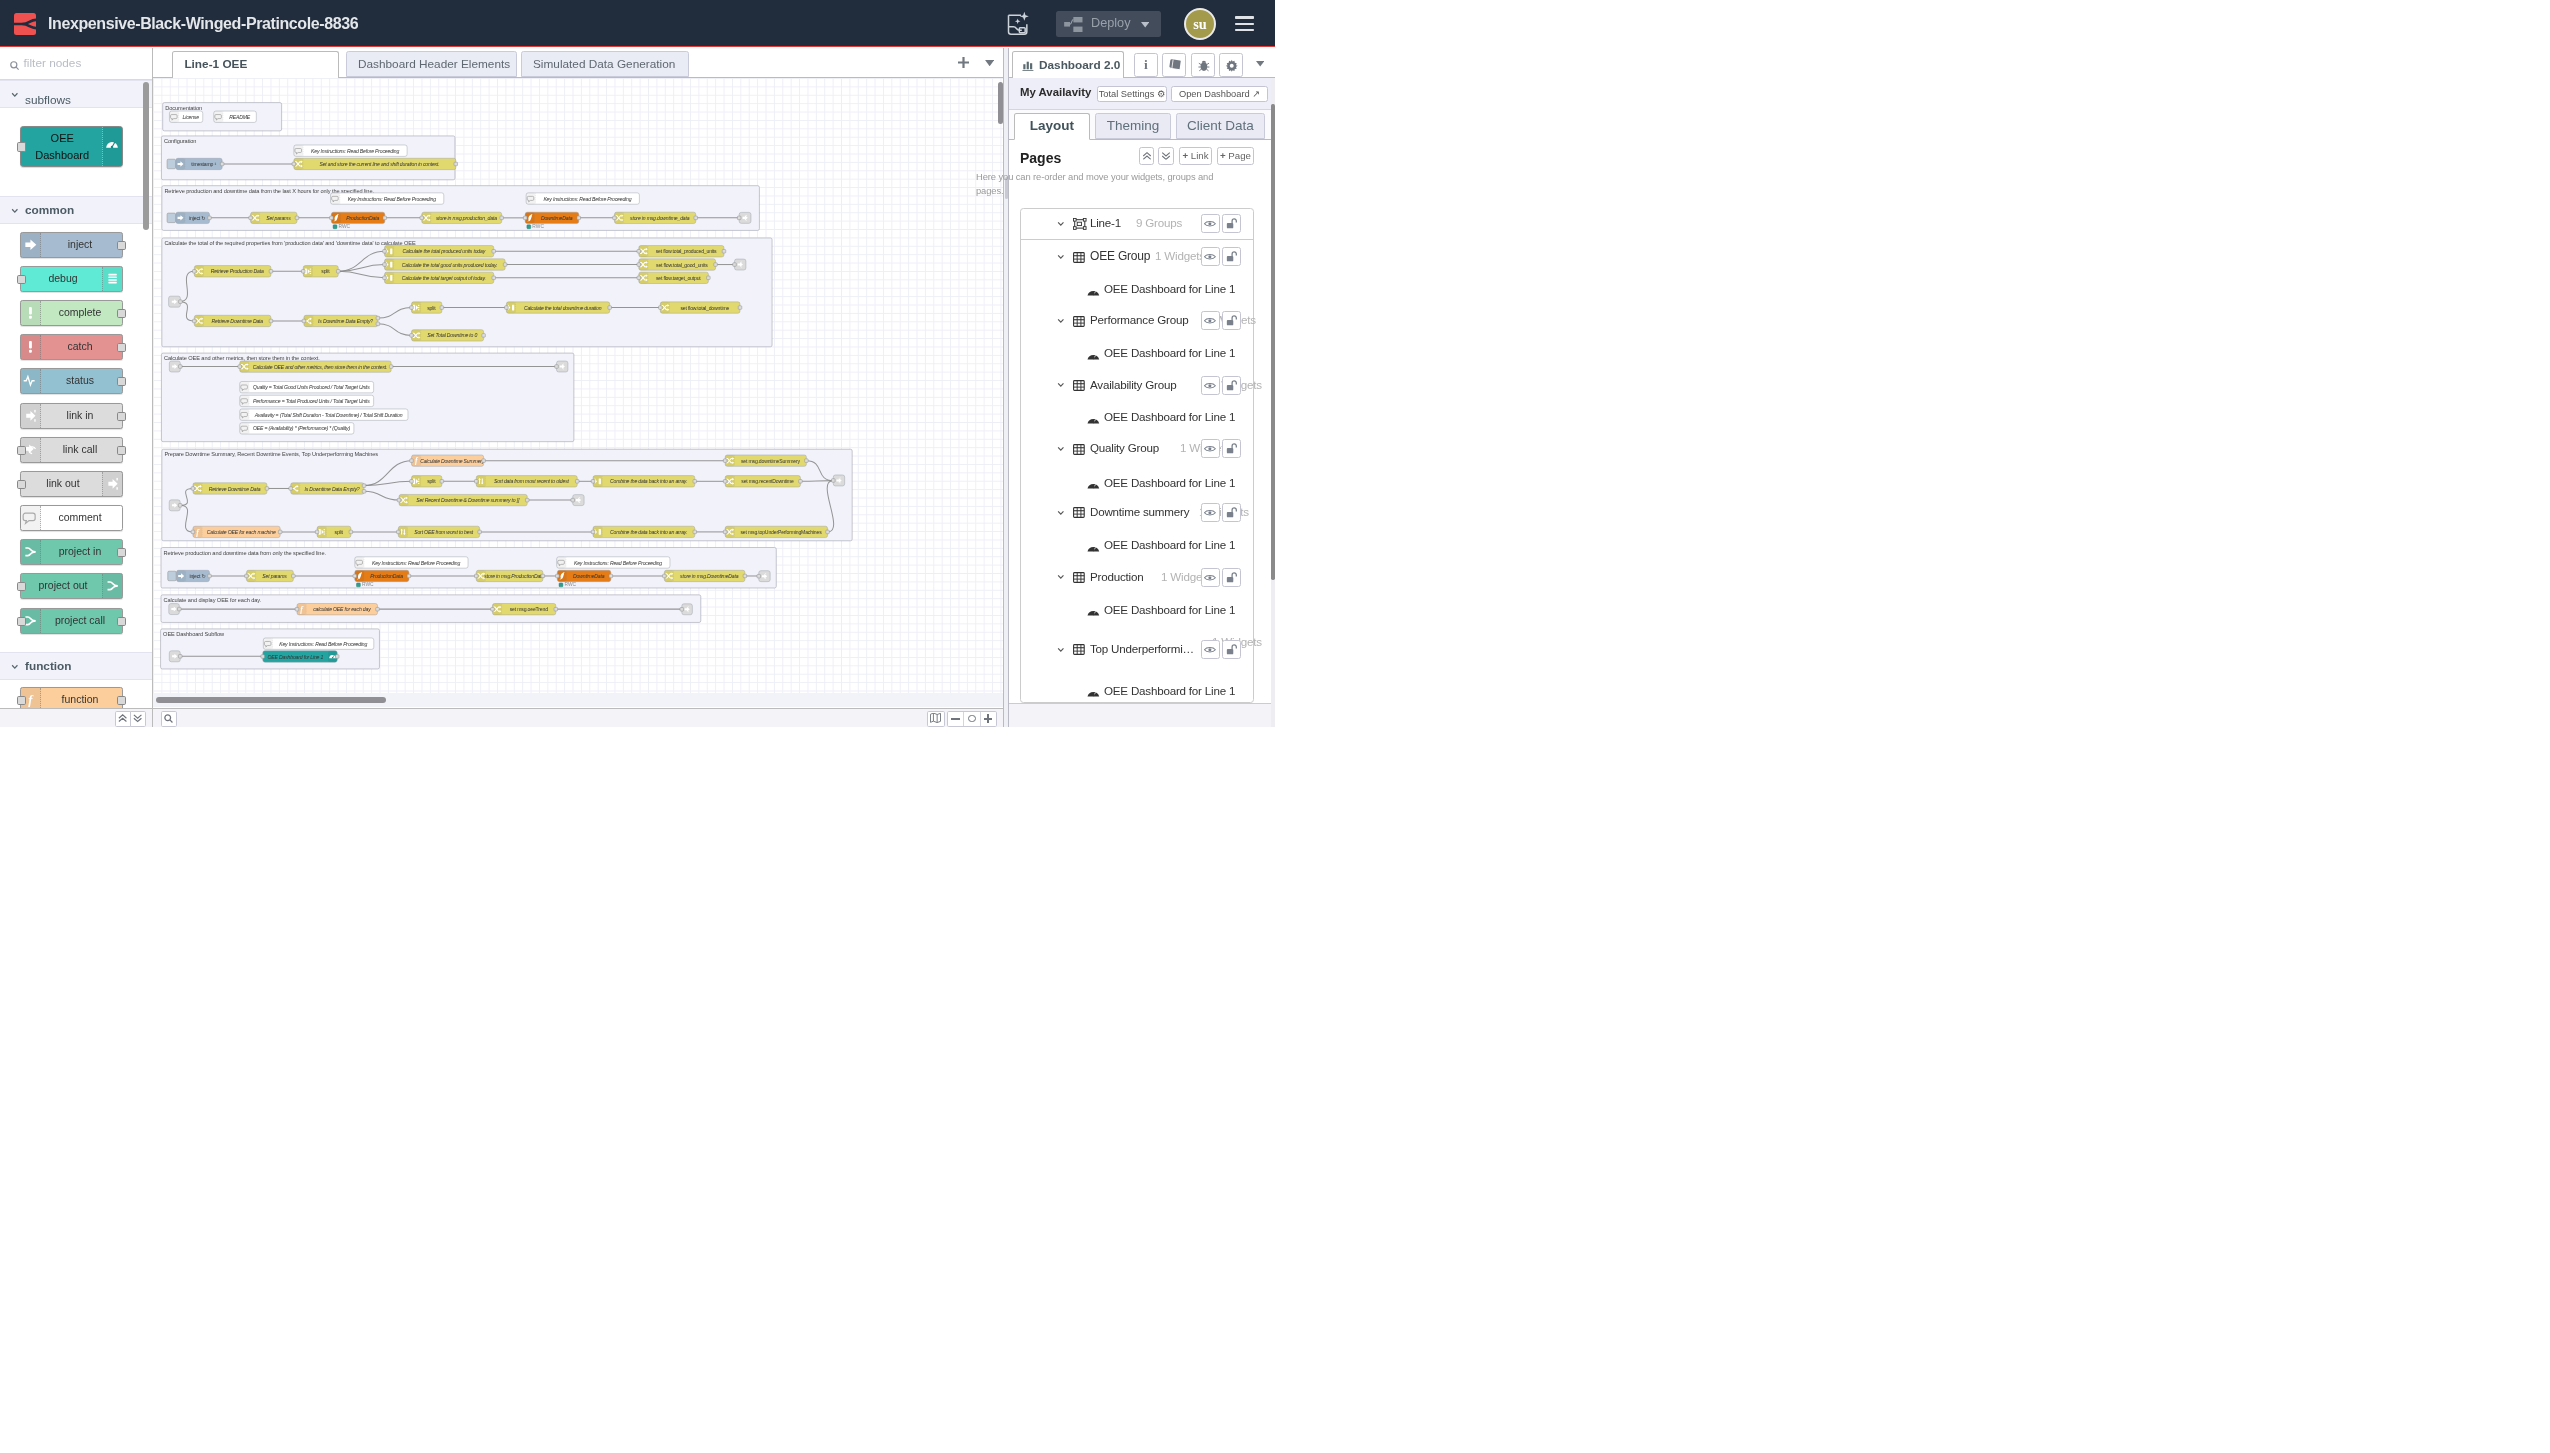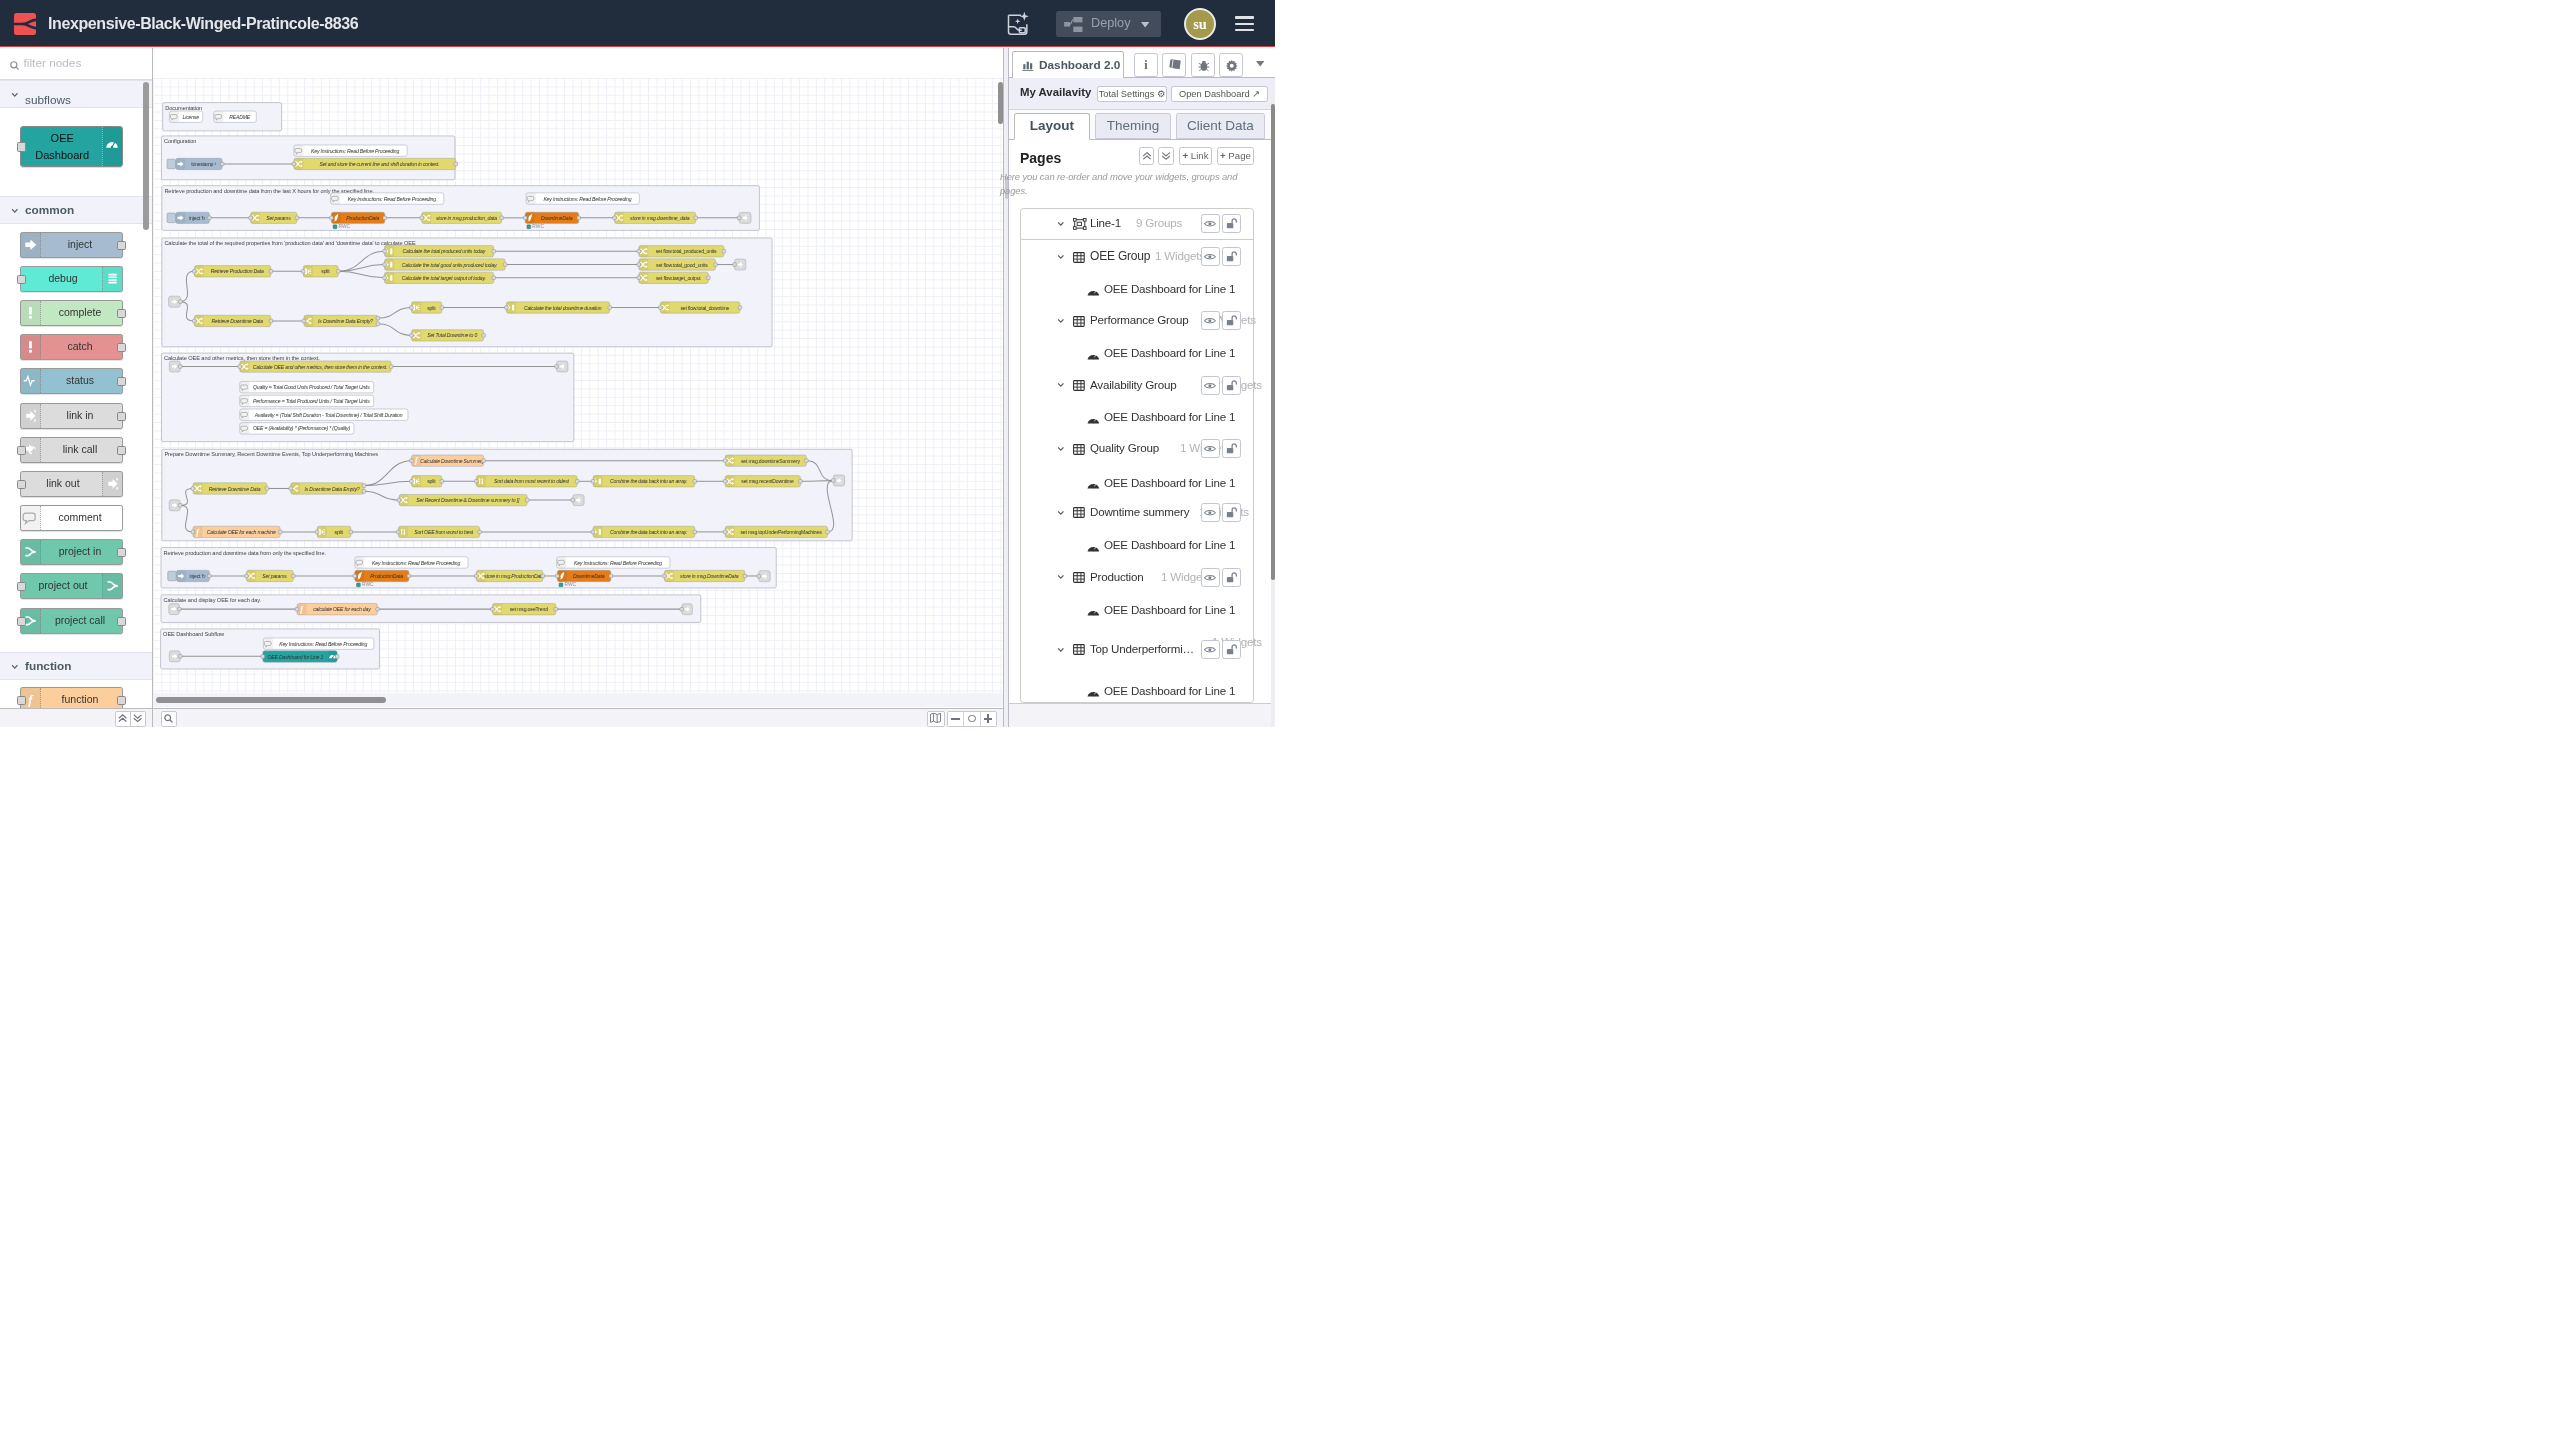--- a/index.html
+++ b/index.html
@@ -220,20 +220,31 @@
       <div style="position:absolute;left:115px;top:2.1px;width:14.3px;height:13.5px;background:#fff;border:0.8px solid #c8c8d4;border-radius:1.7px 0 0 1.7px">
         <svg width="9.3" height="8.4" viewBox="0 0 11 10" style="position:absolute;left:2.1px;top:2.1px">
           <path d="M1,5 L5.5,1 L10,5 M1,9 L5.5,5 L10,9" stroke="#6e737c" stroke-width="1.4" fill="none"></path>
         </svg>
       </div>
       <div style="position:absolute;left:130px;top:2.1px;width:14.3px;height:13.5px;background:#fff;border:0.8px solid #c8c8d4;border-radius:0 1.7px 1.7px 0">
         <svg width="9.3" height="8.4" viewBox="0 0 11 10" style="position:absolute;left:2.1px;top:2.1px">
           <path d="M1,1 L5.5,5 L10,1 M1,5 L5.5,9 L10,5" stroke="#6e737c" stroke-width="1.4" fill="none"></path>
         </svg>
       </div>
+    </div>
+<div style="position:absolute;left:153px;top:48px;width:851px;height:29.5px;background:#fff;border-bottom:0.8px solid #bbb;box-sizing:border-box">
+      <div style="position:absolute;left:19.4px;top:2.5px;width:167px;height:27px;background:#fff;border:0.8px solid #bbb;border-bottom:none;border-radius:2.5px 2.5px 0 0;box-sizing:border-box;font-size:11.8px;font-weight:bold;color:#45525a;line-height:25px;padding-left:11px">Line-1 OEE</div>
+      <div style="position:absolute;left:193px;top:2.5px;width:171px;height:26px;background:#e9ebf5;border:0.8px solid #c9cbda;border-radius:2.5px 2.5px 0 0;box-sizing:border-box;font-size:11.8px;color:#5f6870;line-height:24.5px;padding-left:11px">Dashboard Header Elements</div>
+      <div style="position:absolute;left:368px;top:2.5px;width:168px;height:26px;background:#e9ebf5;border:0.8px solid #c9cbda;border-radius:2.5px 2.5px 0 0;box-sizing:border-box;font-size:11.8px;color:#5f6870;line-height:24.5px;padding-left:11px">Simulated Data Generation</div>
+      <svg width="11" height="11" viewBox="0 0 13 13" style="position:absolute;left:805px;top:9.3px">
+        <path d="M6.5,0 v13 M0,6.5 h13" stroke="#72787f" stroke-width="2.6"></path>
+      </svg>
+      <svg width="9.3" height="6.7" viewBox="0 0 11 8" style="position:absolute;left:832px;top:11.8px">
+        <path d="M0,0 h11 l-5.5,7.5 z" fill="#72787f"></path>
+      </svg>
     </div>
 <div style="position:absolute;left:153px;top:78px;width:851px;height:616px;background:#fff;overflow:hidden;background-image:linear-gradient(#eeeef7 0.8px,transparent 0.8px),linear-gradient(90deg,#eeeef7 0.8px,transparent 0.8px);background-size:8.4px 8.4px">
       <svg width="851" height="616" viewBox="0 0 1009 730" style="position:absolute;left:0;top:0;font-family:'Liberation Sans',sans-serif">
         <rect x="11.5" y="29" width="141" height="33.5" rx="2" fill="#f2f3fa" stroke="#aaabb8" stroke-width="0.8"></rect>
         <text x="14.5" y="37.5" font-size="6.7" fill="#444" letter-spacing="-0.1">Documentation</text>
         <rect x="10" y="68.5" width="348" height="52" rx="2" fill="#f2f3fa" stroke="#aaabb8" stroke-width="0.8"></rect>
         <text x="13" y="77.0" font-size="6.7" fill="#444" letter-spacing="-0.1">Configuration</text>
         <rect x="10.5" y="127.5" width="708.5" height="53" rx="2" fill="#f2f3fa" stroke="#aaabb8" stroke-width="0.8"></rect>
         <text x="13.5" y="136.0" font-size="6.7" fill="#444" letter-spacing="-0.1">Retrieve production and downtime data from the last X hours for only the specified line.</text>
         <rect x="10.5" y="189.5" width="723.5" height="129" rx="2" fill="#f2f3fa" stroke="#aaabb8" stroke-width="0.8"></rect>
@@ -1033,21 +1044,21 @@
       <svg width="9.3" height="8.4" viewBox="0 0 11 10" style="position:absolute;left:50%;top:50%;transform:translate(-50%,-50%)">
         <path d="M1,1 L5.5,5 L10,1 M1,5 L5.5,9 L10,5" stroke="#6e737c" stroke-width="1.3" fill="none"></path>
       </svg>
     </div>
     <div style="position:absolute;left:1179px;top:147px;width:33px;height:18px;background:#fff;border:0.8px solid #c4c4d2;border-radius:2.5px;box-sizing:border-box">
       <div style="position:absolute;left:0;top:0;width:100%;height:100%;font-size:9.7px;color:#666;text-align:center;line-height:16px"><b style="font-weight:bold">+</b> Link</div>
     </div>
     <div style="position:absolute;left:1217px;top:147px;width:37px;height:18px;background:#fff;border:0.8px solid #c4c4d2;border-radius:2.5px;box-sizing:border-box">
       <div style="position:absolute;left:0;top:0;width:100%;height:100%;font-size:9.7px;color:#666;text-align:center;line-height:16px"><b style="font-weight:bold">+</b> Page</div>
     </div>
-    <div style="position:absolute;left:1000px;top:170px;width:253px;font-size:9.4px;font-style:italic;color:#9a9a9a;line-height:13.5px;letter-spacing:-0.1px">Here you can re-order and move your widgets, groups and pages.</div>
+    <div style="position:absolute;left:976px;top:170px;width:253px;font-size:9.4px;color:#9a9a9a;line-height:13.5px;letter-spacing:-0.1px">Here you can re-order and move your widgets, groups and pages.</div>
     <div style="position:absolute;left:1020px;top:208px;width:234px;height:495px;background:#fff;border:0.8px solid #ccc;border-radius:3.4px;box-sizing:border-box"></div>
     <div style="position:absolute;left:1020px;top:239px;width:234px;height:0.8px;background:#ccc"></div>
     <div style="position:absolute;left:1057px;top:220px;width:7.6px;height:7.6px">
       <svg width="7.6" height="7.6" viewBox="0 0 10 10" style="position:absolute;left:0;top:0">
         <path d="M1.5,3 L5,6.8 L8.5,3" stroke="#555" stroke-width="1.5" fill="none"></path>
       </svg>
     </div>
     <div style="position:absolute;left:1073px;top:218px"><svg width="13.5" height="11.8" viewBox="0 0 16 14">
         <rect x="2" y="2" width="12" height="10" fill="none" stroke="#333" stroke-width="1.2"></rect>
         <rect x="0.5" y="0.5" width="3.2" height="3.2" fill="#fff" stroke="#333" stroke-width="1.1"></rect>

